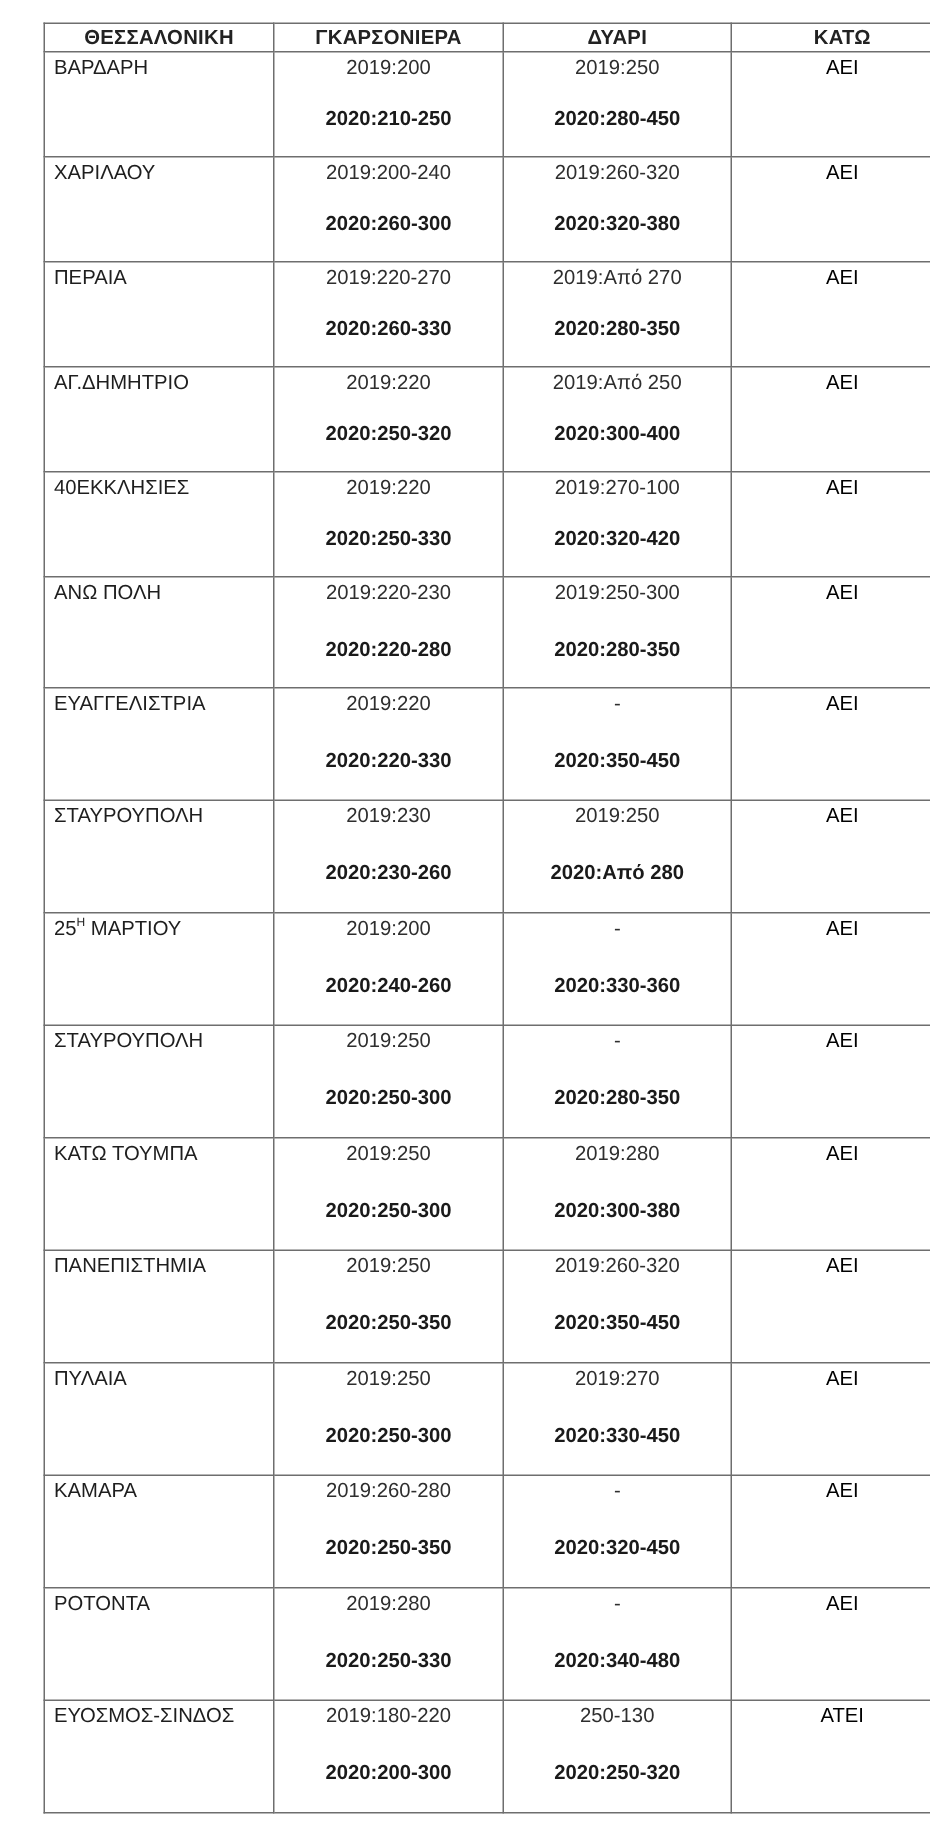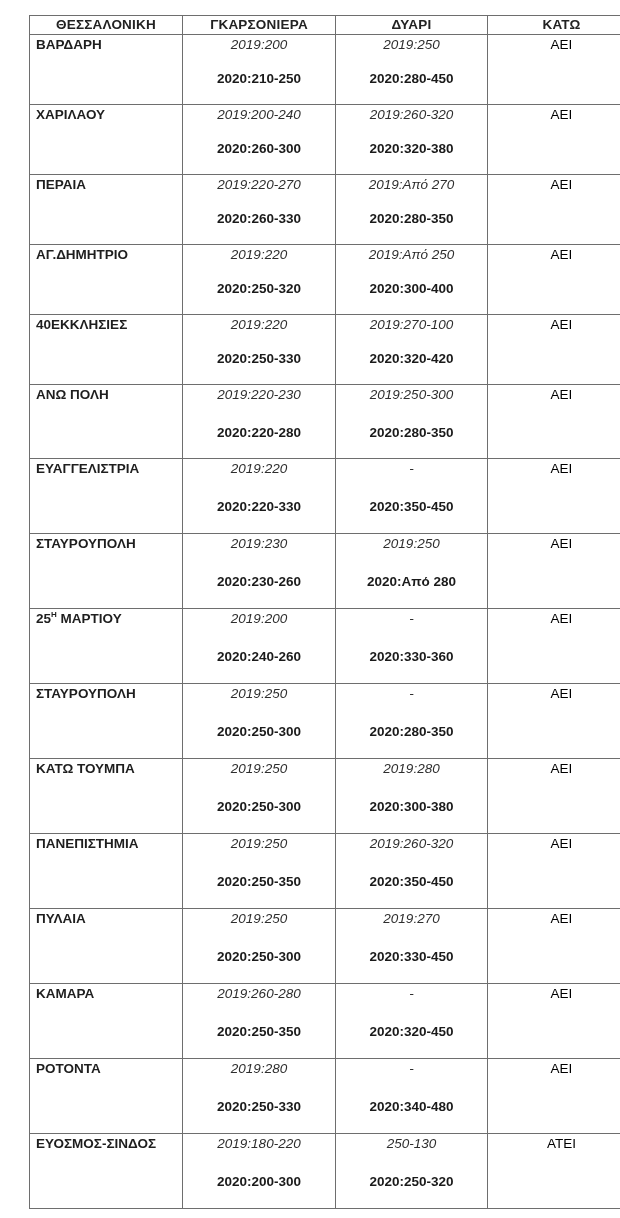--- a/index.html
+++ b/index.html
@@ -39,40 +39,39 @@
       height: 18px;
       font-weight: bold;
       text-align: center;
       color: #222;
       letter-spacing: 0.2px;
     }
     tr.r-short td { height: 68px; }
     tr.r-mid td { height: 72px; }
     tr.r-tall td { height: 73px; }
     td.area {
-      font-weight: bold;
+      font-weight: normal;
       text-align: left;
       padding-left: 6px !important;
       padding-top: 1px !important;
       color: #1e1e1e;
     }
     td.price {
       text-align: center;
       padding-top: 1px !important;
     }
     td.school {
       text-align: center;
       padding-top: 1px !important;
       color: #000000;
     }
     .p2019 {
       display: block;
       color: #2e2e2e;
       font-weight: normal;
-      font-style: italic;
     }
     .p2020 {
       display: block;
       font-weight: bold;
       color: #1a1a1a;
     }
     tr.r-short .p2020 { margin-top: 16px; }
     tr.r-mid .p2020 { margin-top: 20px; }
     tr.r-tall .p2020 { margin-top: 20px; }
     sup.ord {

